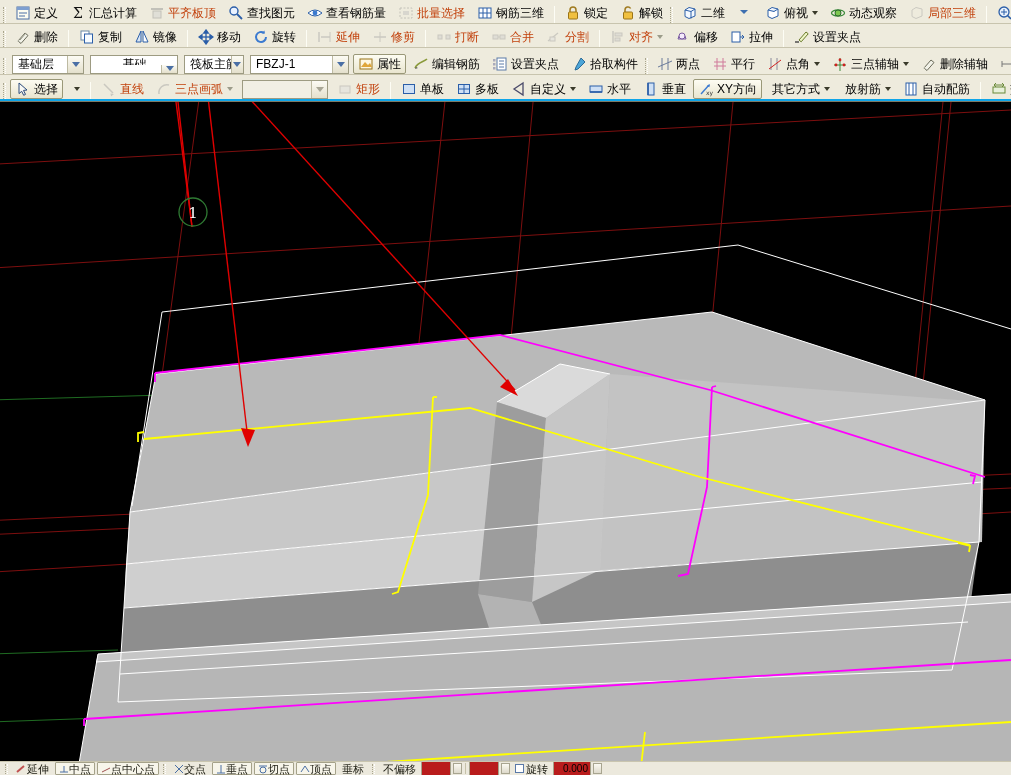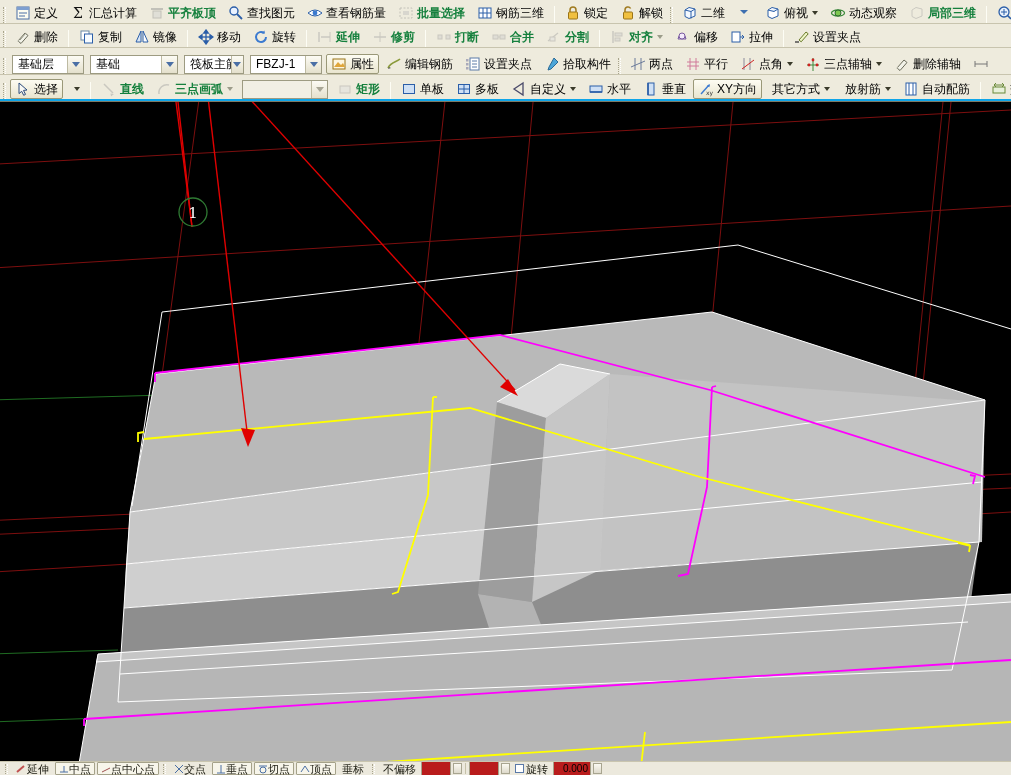--- a/index.html
+++ b/index.html
@@ -35,21 +35,21 @@
     height: 20px;
     padding: 0 4px;
     margin: 0 1px;
     color: #000;
     font-size: 12px;
     line-height: 20px;
     border: 1px solid transparent;
     flex: 0 0 auto;
     cursor: default;
   }
-  .tb-item.disabled { color: #15803d; font-weight: bold; }
+  .tb-item.disabled { color: #c2410c; }
   .tb-item.active {
     border: 1px solid #9a9878;
     background: linear-gradient(to bottom,#fdfcf2,#e9e5cf);
     border-radius: 2px;
   }
   .tb-label { margin-left: 3px; }
   .grip {
     width: 3px; height: 16px; margin: 0 3px 0 1px;
     border-left: 1px dotted #a9a58c;
     border-right: 1px dotted #fff;
@@ -102,21 +102,21 @@
     border-left: 1px solid #bdbaa2;
     display: flex; align-items: center; justify-content: center;
     margin-left: auto;
   }
   .combo .cbtn i {
     width: 0; height: 0;
     border-left: 4px solid transparent;
     border-right: 4px solid transparent;
     border-top: 5px solid #4a6fa5;
   }
-  .cw1 { width: 72px; margin-top: 20px; } .cw2 { width: 88px; } .cw3 { width: 60px; } .cw4 { width: 72px; }
+  .cw1 { width: 72px; margin-top: 20px; } .cw2 { width: 88px; flex-direction: column; } .cw3 { width: 60px; } .cw4 { width: 99px; }
   .cw-empty { width: 86px; background: #f1efe4; }
   .cw-empty .cval { color: #aaa89a; }
   .cw-empty .cbtn i { border-top-color: #a8a695; }
 
   
   #viewport {
     position: absolute;
     left: 0; top: 101px;
     width: 1011px; height: 660px;
     background: #000;

